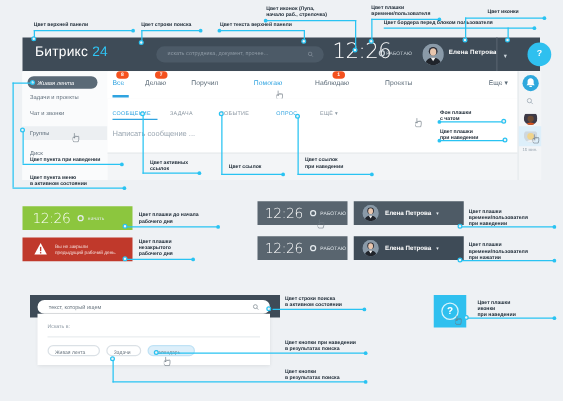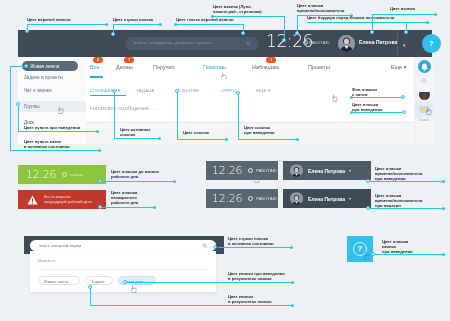--- a/index.html
+++ b/index.html
@@ -101,20 +101,24 @@
   #helphover .ring{position:absolute;left:6px;top:6px;width:14px;height:14px;border:0.8px solid rgba(255,255,255,0.8);border-radius:50%;box-sizing:border-box;}
   #cursor-help{position:absolute;left:364px;top:252px;}
 
   
   .cursor{width:6px;height:8px;position:relative;}
 </style>
 </head>
 <body>
 
 <div class="abs" id="topbar">
+  <div id="logo">
+    <span>Битрикс</span>
+    <span class="num">24</span>
+  </div>
 
   <div id="searchbox">
     <div class="ph">искать сотрудника, документ, прочее...</div>
     <svg class="mag" viewBox="0 0 12 12">
         <circle cx="5" cy="5" r="3.4" fill="none" stroke="#8e9aa5" stroke-width="1.2"></circle>
         <line x1="7.5" y1="7.5" x2="10.5" y2="10.5" stroke="#8e9aa5" stroke-width="1.2"></line>
       </svg>
   </div>
 
   <div id="clock">12:26</div>

